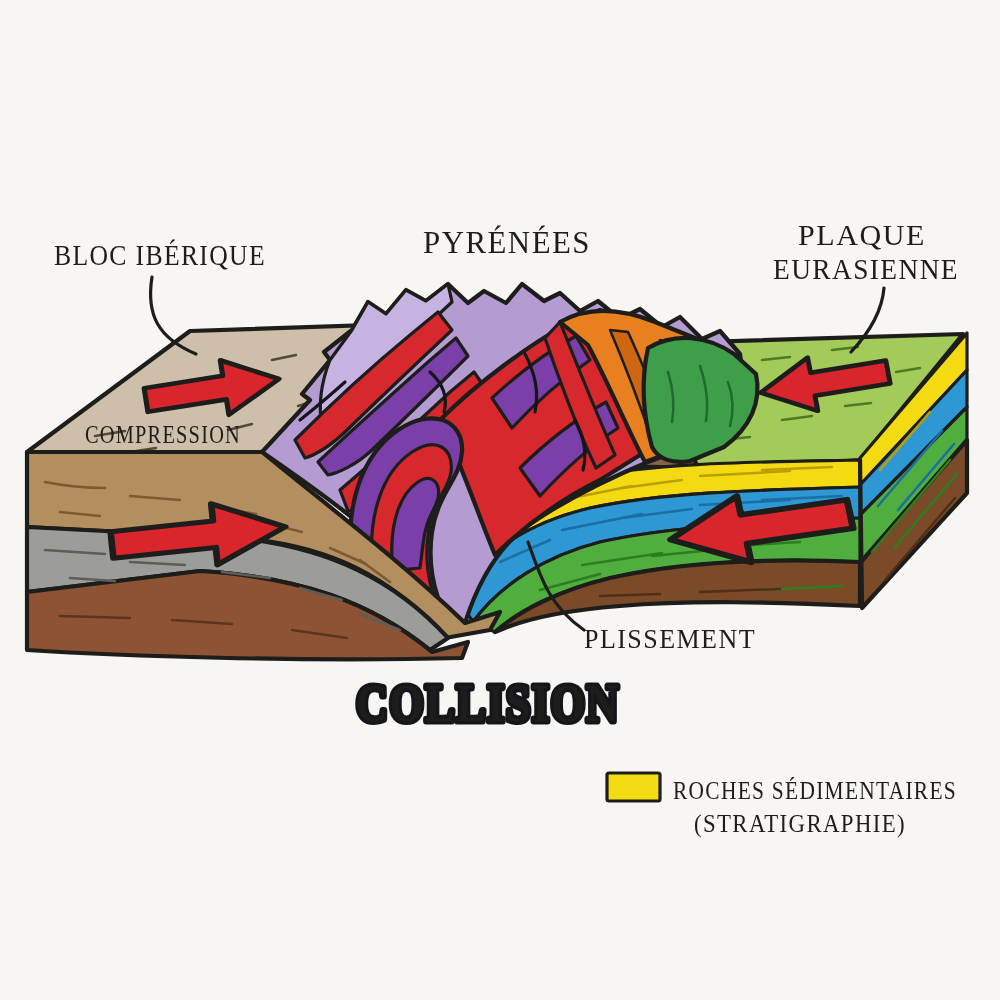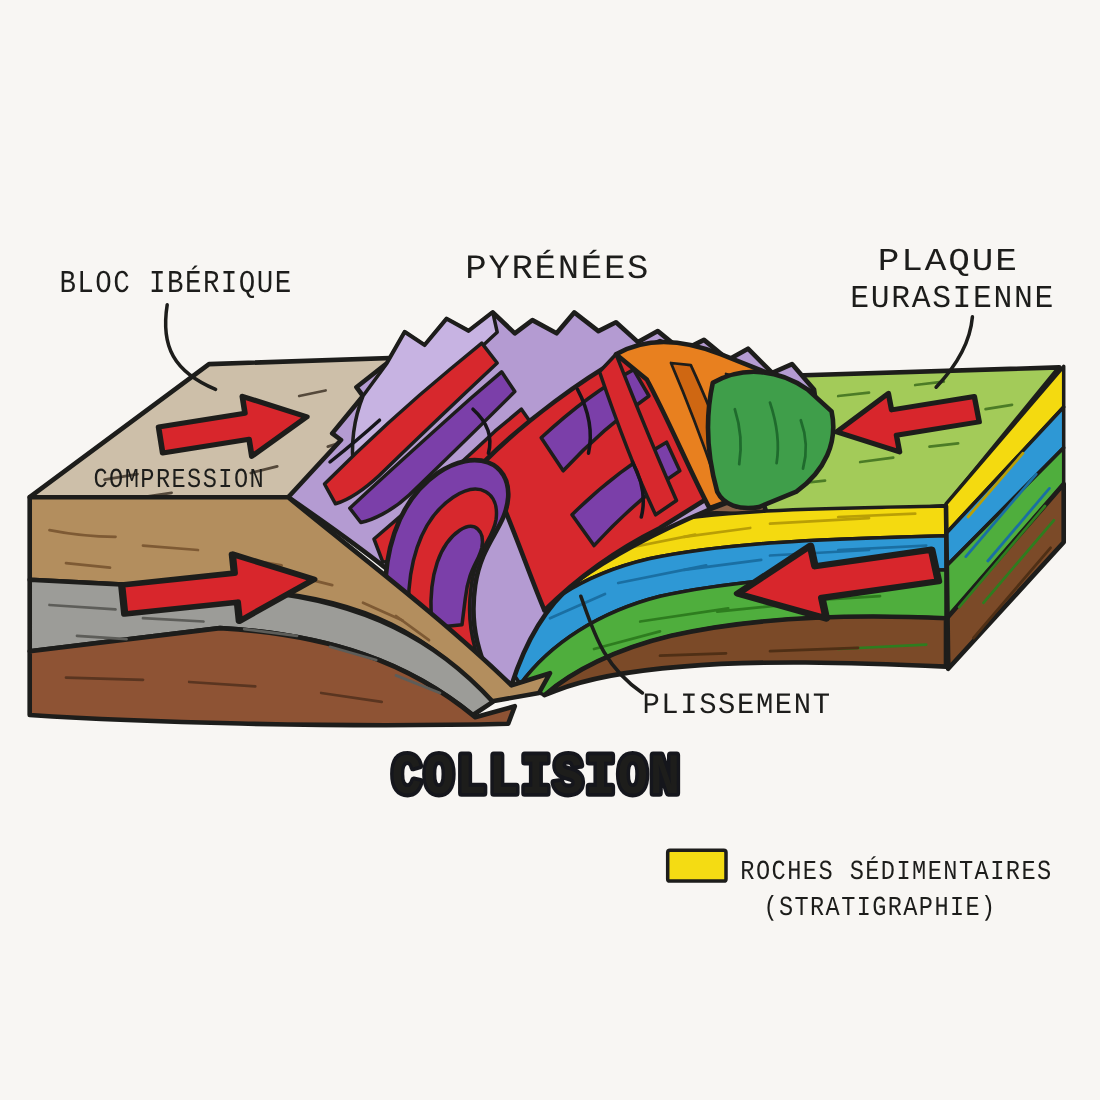--- a/index.html
+++ b/index.html
@@ -1,17 +1,17 @@
 <!DOCTYPE html>
 <html><head>
 <meta charset="utf-8">
 <style>
   html,body{margin:0;padding:0;background:#e9e7e4;}
   .stage{position:relative;width:1000px;height:1000px;overflow:hidden;
-         font-family:Liberation Mono, monospace;}
+         font-family:Liberation Serif, serif;}
   svg{position:absolute;inset:0;display:block;}
   .ink{stroke:#1d1d1b;stroke-linejoin:round;stroke-linecap:round;}
   .sw2{stroke-width:2.5}.sw3{stroke-width:3.2}.sw4{stroke-width:4.2}.sw5{stroke-width:5}
   .nofill{fill:none}
   .tex{fill:none;stroke-linecap:round;stroke-linejoin:round;}
   text.hand{fill:#1d1d1b;letter-spacing:1.5px;}
   text.big{font-weight:700;letter-spacing:2px;paint-order:stroke;stroke:#15161c;stroke-width:7px;
            stroke-linejoin:round;}
 </style>
 </head>

